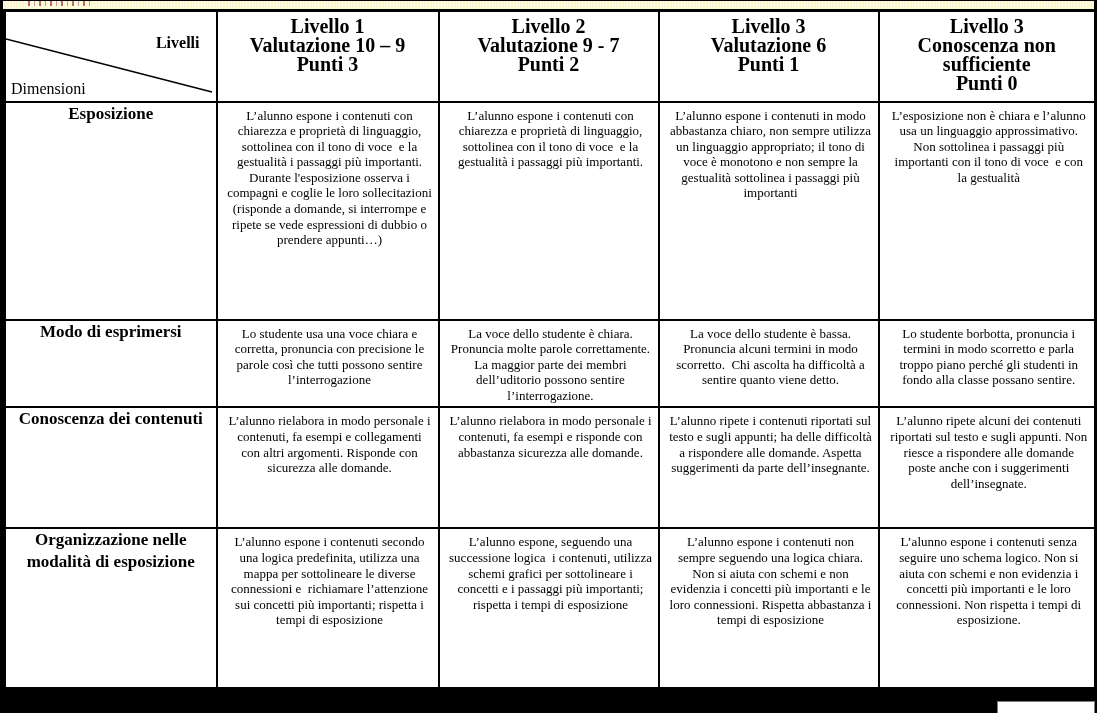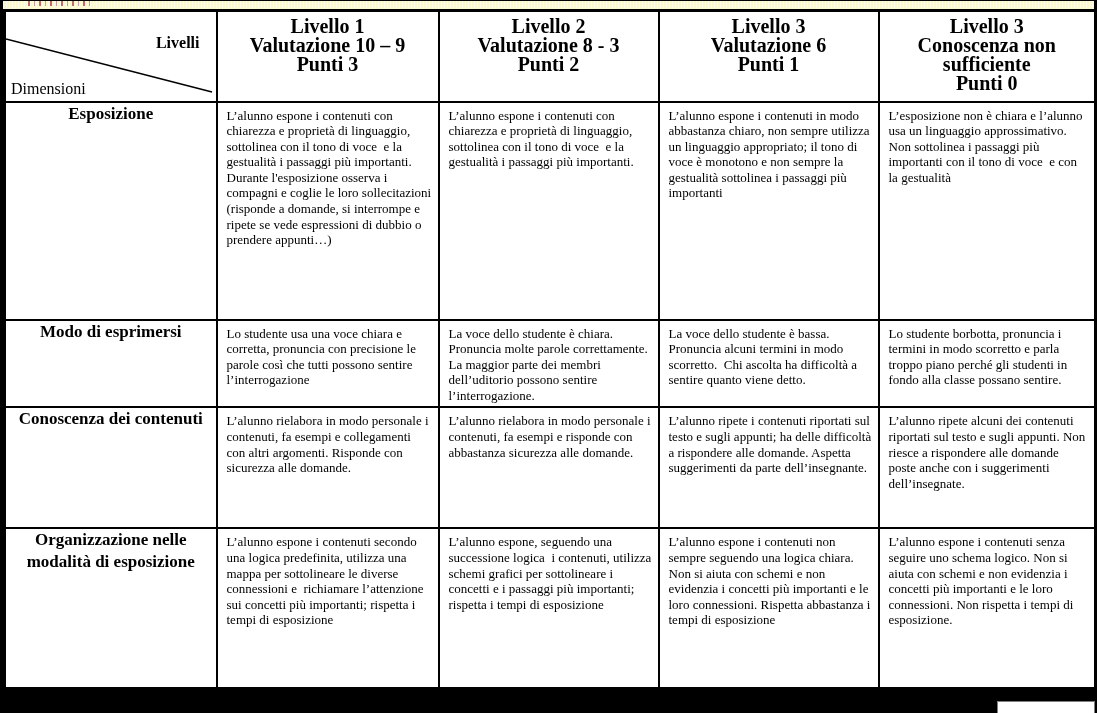--- a/index.html
+++ b/index.html
@@ -43,20 +43,21 @@
   .corner-bottom{
     position:absolute;left:5px;bottom:3px;font-weight:normal;font-size:16px;
   }
   td.rowlabel{
     text-align:center;vertical-align:middle;font-weight:bold;font-size:17px;
     line-height:22px;padding:0 10px;margin-top:16px;
   }
   td.body{
     font-size:13px;line-height:15.6px;padding:5px 5px 3px 9px;
     white-space:pre-wrap;
+    text-align:center;
   }
   .partial-box{
     position:absolute;left:997px;top:701px;width:96px;height:14px;
     background:#fff;border:1px solid #7f7f7f;
   }
 </style>
 </head>
 <body>
 
 <div class="screen">
@@ -83,21 +84,21 @@
         <span class="corner-top">Livelli</span>
         <span class="corner-bottom">Dimensioni</span>
       </td>
       <td class="level">
         <div>Livello 1</div>
         <div>Valutazione 10 – 9</div>
         <div>Punti 3</div>
       </td>
       <td class="level">
         <div>Livello 2</div>
-        <div>Valutazione 8 - 3</div>
+        <div>Valutazione 9 - 7</div>
         <div>Punti 2</div>
       </td>
       <td class="level">
         <div>Livello 3</div>
         <div>Valutazione 6</div>
         <div>Punti 1</div>
       </td>
       <td class="level">
         <div>Livello 3</div>
         <div>Conoscenza non sufficiente</div>

